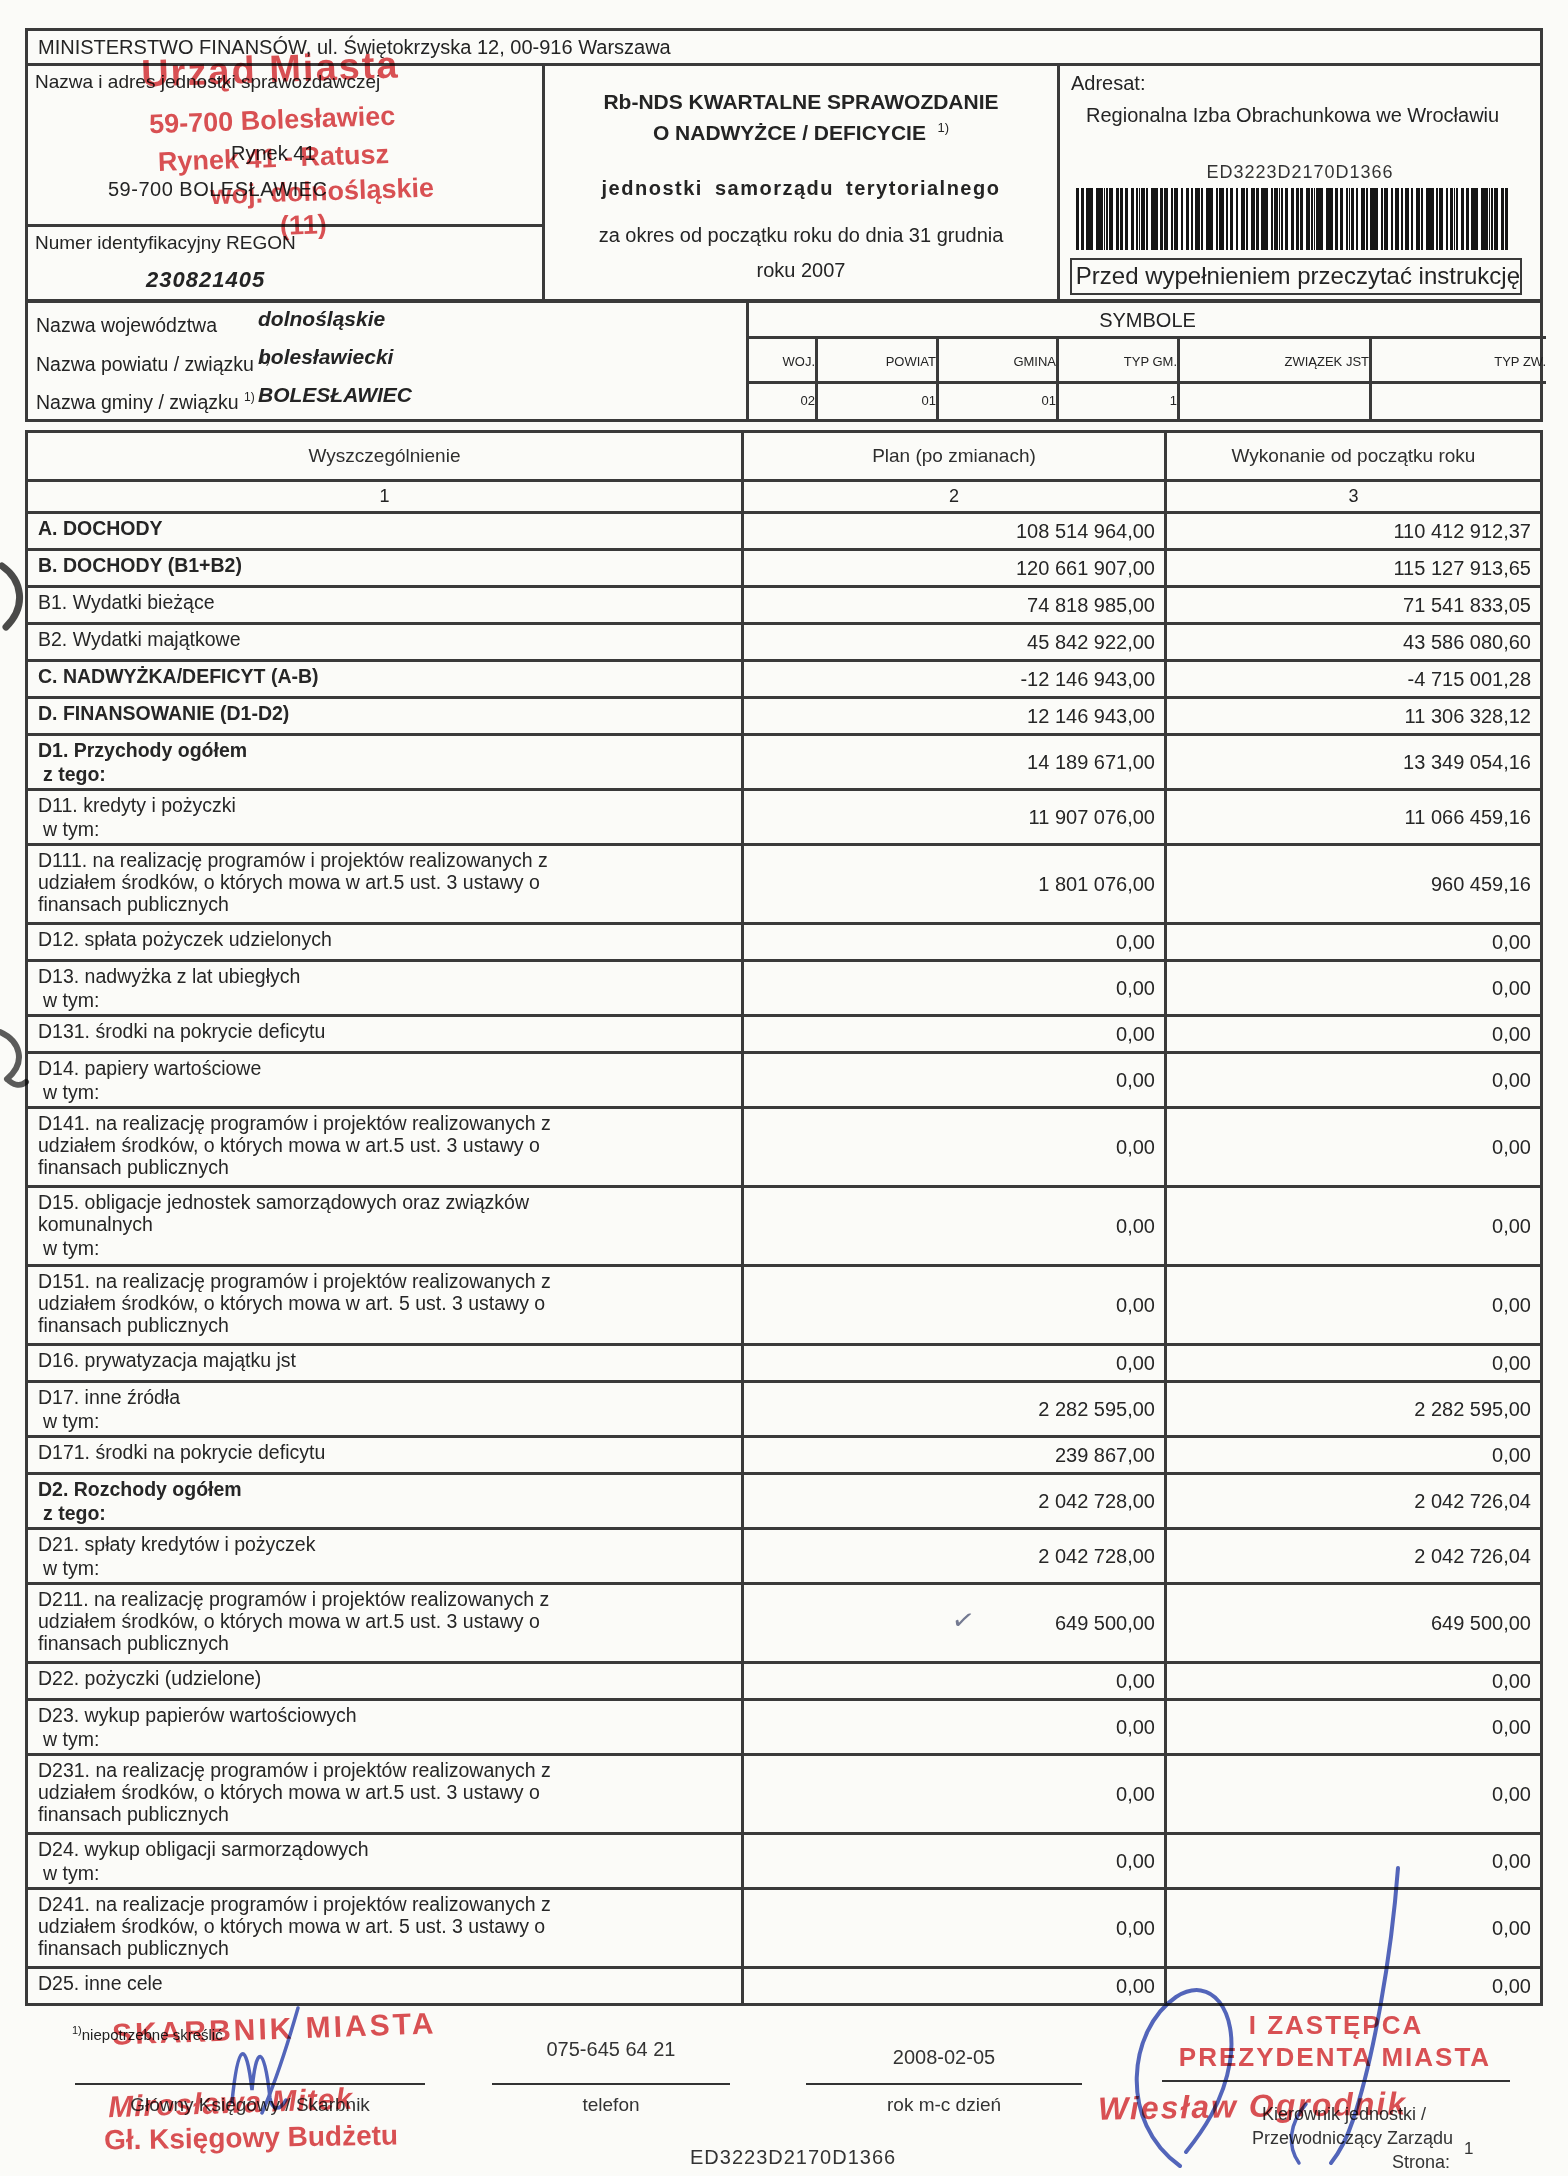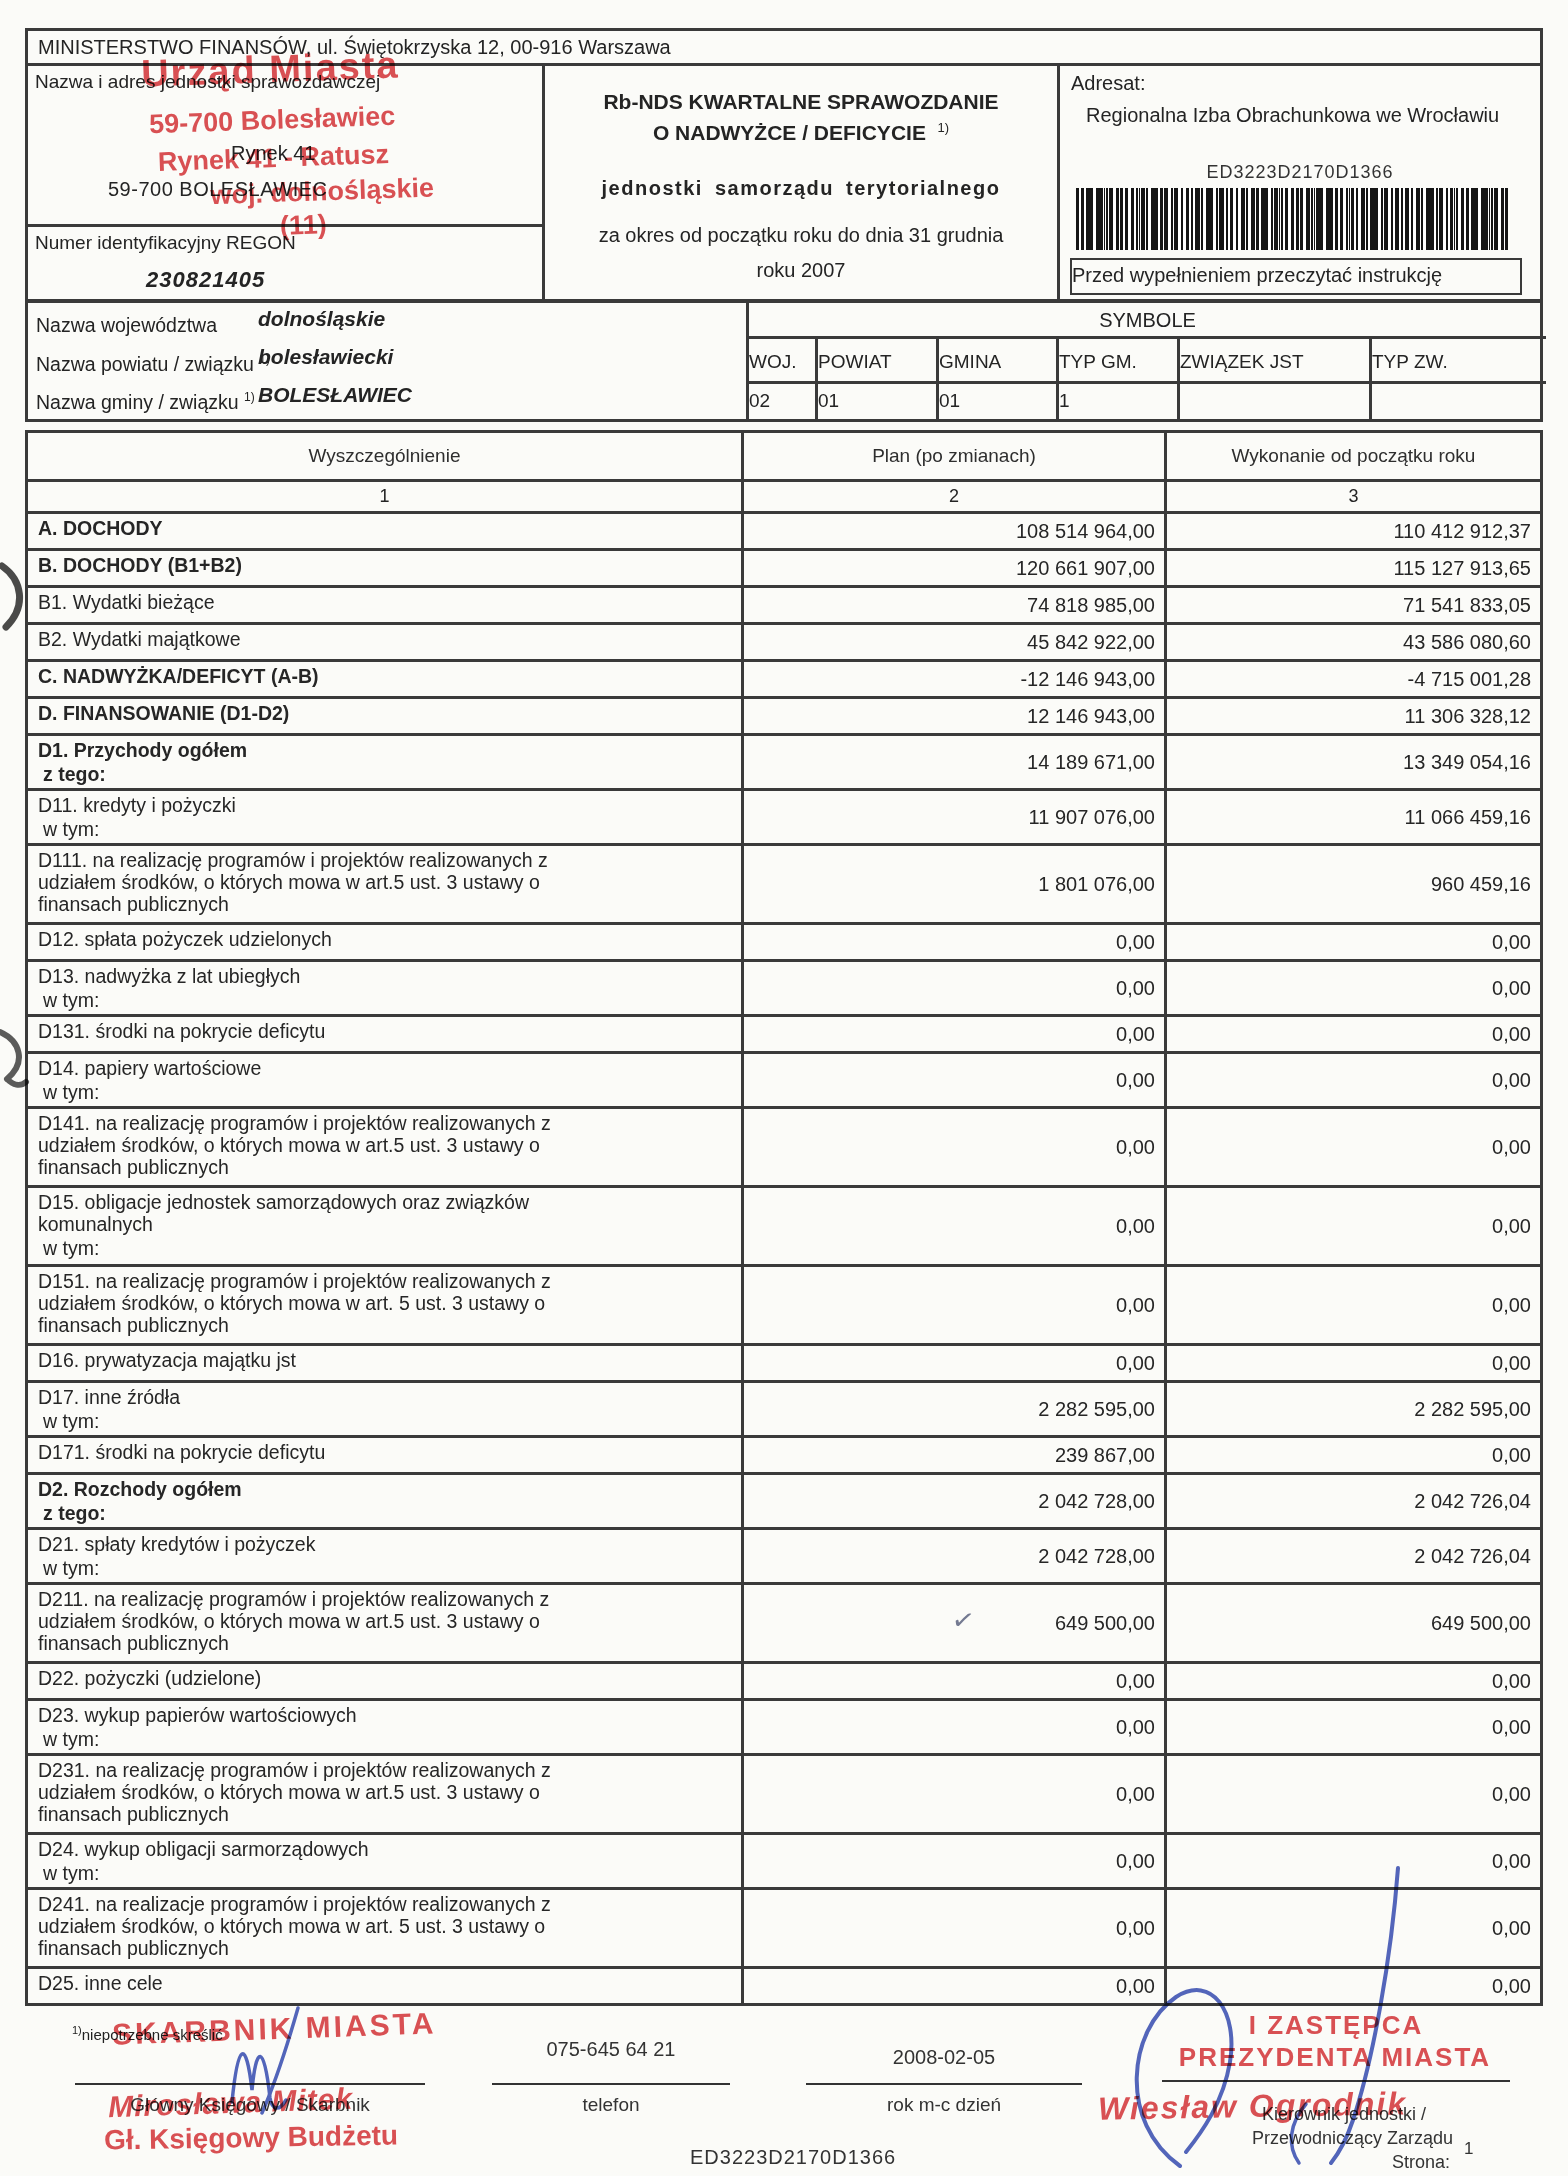--- a/index.html
+++ b/index.html
@@ -26,32 +26,32 @@
   #cellC{left:1057px;top:63px;width:486px;height:239px}
   #cellC .adr-label{position:absolute;left:11px;top:6px;font-size:20px}
   #cellC .adr-value{position:absolute;left:26px;top:38px;font-size:20px}
   #cellC .bc-text{position:absolute;left:0;top:96px;width:100%;text-align:center;font-size:18px;letter-spacing:1px;color:#333}
   #barcode{position:absolute;left:16px;top:122px;width:432px;height:62px;background-color:#fff;
     background-image:
       repeating-linear-gradient(90deg,#151515 0 2px,rgba(0,0,0,0) 2px 5px),
       repeating-linear-gradient(90deg,#151515 0 3px,rgba(0,0,0,0) 3px 11px),
       repeating-linear-gradient(90deg,#151515 0 1px,rgba(0,0,0,0) 1px 7px)}
   #instr{position:absolute;left:10px;top:192px;width:452px;height:37px;border:2.5px solid #3a3a3a;
-         box-sizing:border-box;text-align:left;font-size:20px;line-height:31px}
+         box-sizing:border-box;text-align:right;font-size:24px;line-height:31px}
   
   #band3{left:25px;top:300px;width:1518px;height:122px}
   .regrow{position:absolute;left:0;width:718px;height:40px}
   .regrow .rl{position:absolute;left:8px;top:9px;font-size:19.5px}
   .regrow .rl sup{font-size:12px}
   .regrow .rv{position:absolute;left:230px;top:2px;font-size:21px;font-weight:bold;font-style:italic}
   #symdiv{position:absolute;left:718px;top:0;bottom:0;border-left:3px solid #3a3a3a}
   #symbole{position:absolute;left:721px;top:0;width:797px;height:116px}
   #symtitle{height:33px;text-align:center;font-size:20px;line-height:34px;border-bottom:3px solid #3a3a3a}
   .symrow{display:flex;box-sizing:border-box}
-  .symrow>div{box-sizing:border-box;border-right:3px solid #3a3a3a;text-align:left;font-size:19px}
+  .symrow>div{box-sizing:border-box;border-right:3px solid #3a3a3a;text-align:right;font-size:13px}
   .symrow>div:last-child{border-right:none}
   #symheads>div{height:45px;line-height:45px;border-bottom:3px solid #3a3a3a}
   #symvals>div{height:35px;line-height:33px}
   .sw0{width:69px}.sw1{width:121px}.sw2{width:120px}.sw3{width:121px}.sw4{width:192px}.sw5{flex:1}
   
   #maintable{left:25px;top:430px;width:1518px}
   .thead{display:flex;height:46px;border-bottom:3px solid #3a3a3a}
   .thead>div{display:flex;align-items:center;justify-content:center;font-size:19px;color:#2e2e2e;box-sizing:border-box}
   .tnums{display:flex;height:29px;border-bottom:3px solid #3a3a3a}
   .tnums>div{display:flex;align-items:center;justify-content:center;font-size:18px;box-sizing:border-box}

